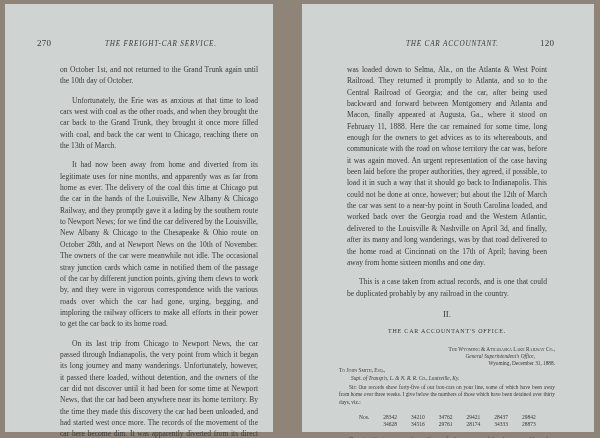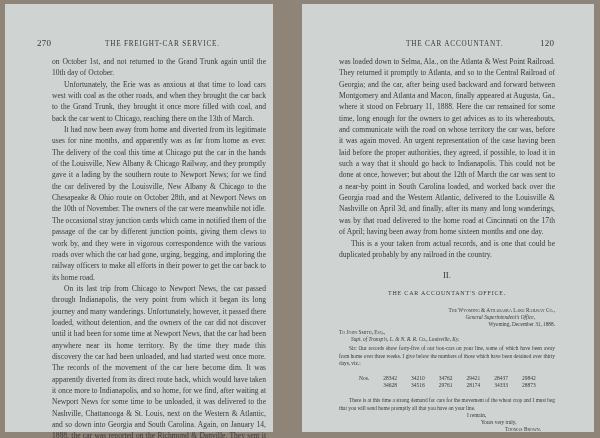--- a/index.html
+++ b/index.html
@@ -2,23 +2,23 @@
 <html><head>
 <meta charset="utf-8">
 <style>
   html,body{margin:0;padding:0;}
   body{width:600px;height:438px;background:#8f8478;position:relative;overflow:hidden;font-family:"Liberation Serif","DejaVu Serif",serif;color:#3a3a3a;}
   .page{position:absolute;top:4px;height:428px;background:#cfd3d2;}
   #left{left:5px;width:268px;}
   #right{left:302px;width:292px;}
   .hdr{position:absolute;top:36px;font-size:8.5px;letter-spacing:.3px;}
   .hdr .pn{position:absolute;font-size:9px;}
-  .hdr .title{position:absolute;text-transform:uppercase;font-size:7.2px;letter-spacing:.8px;white-space:nowrap;text-align:right;}
+  .hdr .title{position:absolute;font-style:italic;text-transform:uppercase;font-size:7.2px;letter-spacing:.8px;white-space:nowrap;text-align:right;}
   .body{position:absolute;font-size:7.55px;line-height:11.35px;text-align:justify;}
-  .body p{margin:0;text-indent:12px;}
+  .body p{margin:8px;text-indent:12px;}
   .body p.noind{text-indent:0;}
   .sec{text-align:center;font-size:9px;margin:10px 0 4px 0;text-indent:0 !important;}
   .sec2{text-align:center;font-size:6px;letter-spacing:.8px;text-transform:uppercase;margin:6px 0 8px 0;text-indent:0 !important;}
   .letter{font-size:5.3px;line-height:7.3px;}
   .r{text-align:right;}
   .ital{font-style:italic;}
   .sc{font-variant:small-caps;}
   table.nums{font-size:5.5px;margin:8px 0 8px 20px;border-collapse:collapse;}
   table.nums td{padding:0 14px 0 0;line-height:7px;}
 </style>
@@ -38,21 +38,21 @@
   </div>
 </div>
 
 <div class="page" id="right">
   <div class="hdr">
     <span class="title" style="left:104px;">The Car Accountant.</span>
     <span class="pn" style="left:238px;top:-2px;">120</span>
   </div>
   <div class="body" style="left:37px;top:52px;width:216px;">
     <p class="noind">was loaded down to Selma, Ala., on the Atlanta &amp; West Point Railroad. They returned it promptly to Atlanta, and so to the Central Railroad of Georgia; and the car, after being used backward and forward between Montgomery and Atlanta and Macon, finally appeared at Augusta, Ga., where it stood on February 11, 1888. Here the car remained for some time, long enough for the owners to get advices as to its whereabouts, and communicate with the road on whose territory the car was, before it was again moved. An urgent representation of the case having been laid before the proper authorities, they agreed, if possible, to load it in such a way that it should go back to Indianapolis. This could not be done at once, however; but about the 12th of March the car was sent to a near-by point in South Carolina loaded, and worked back over the Georgia road and the Western Atlantic, delivered to the Louisville &amp; Nashville on April 3d, and finally, after its many and long wanderings, was by that road delivered to the home road at Cincinnati on the 17th of April; having been away from home sixteen months and one day.</p>
-    <p>This is a your taken from actual records, and is one that could be duplicated probably by any railroad in the country.</p>
+    <p>This is a case taken from actual records, and is one that could be duplicated probably by any railroad in the country.</p>
     <div class="sec">II.</div>
     <div class="sec2">The Car Accountant's Office.</div>
     <div class="letter">
       <div class="r sc">The Wyoming &amp; Athabaska Lake Railway Co.,</div>
       <div class="r ital" style="padding-right:20px;">General Superintendent's Office,</div>
       <div class="r">Wyoming, December 31, 1888.</div>
       <div class="sc">To John Smith, Esq.,</div>
       <div class="ital" style="padding-left:12px;">Supt. of Transp'n, L. &amp; N. R. R. Co., Louisville, Ky.</div>
       <div style="text-indent:10px;margin-top:2px;">Sir: Our records show forty-five of our box-cars on your line, some of which have been away from home over three weeks. I give below the numbers of those which have been detained over thirty days, viz.:</div>
       <table class="nums">

